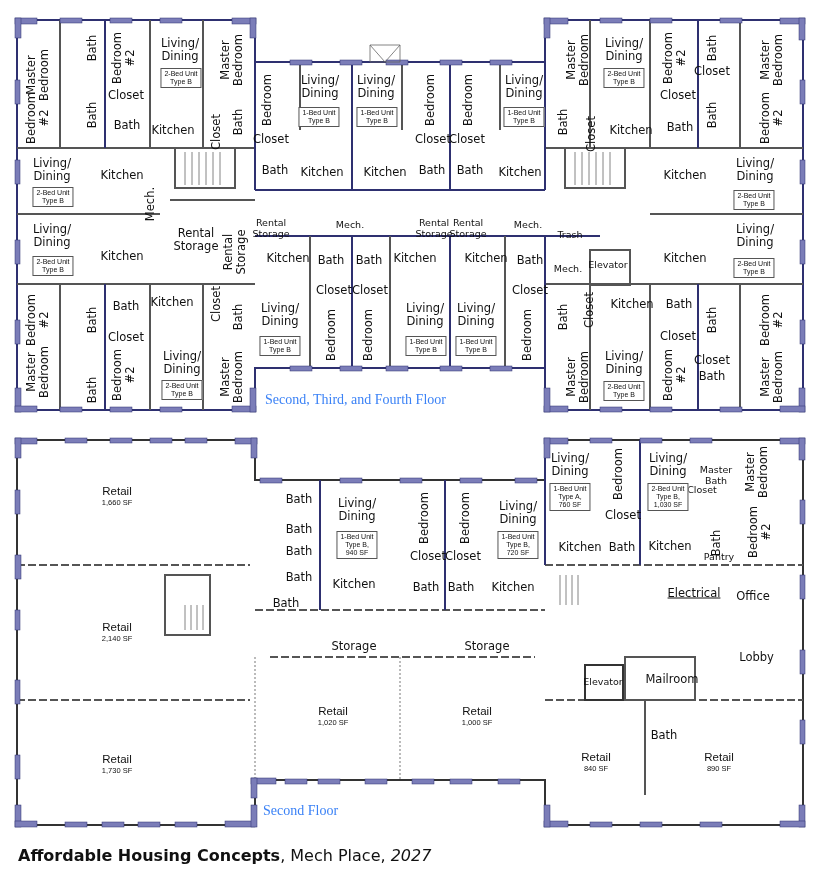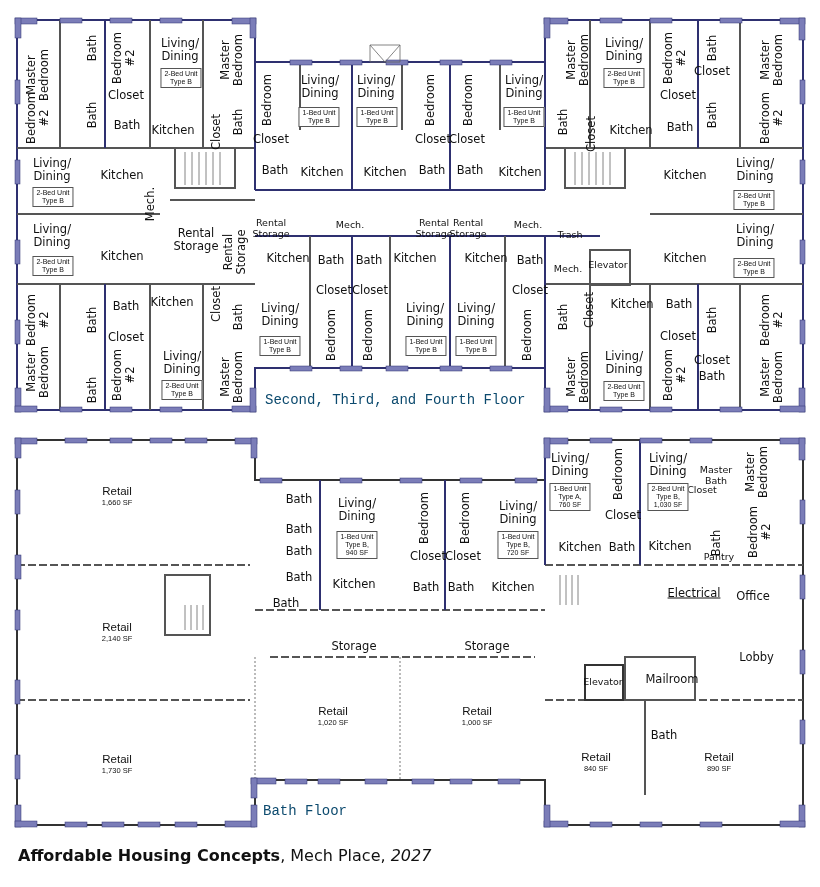--- a/index.html
+++ b/index.html
@@ -6,21 +6,21 @@
   body{width:820px;height:887px;position:relative;overflow:hidden;font-family:"Liberation Sans","DejaVu Sans",sans-serif;color:#111;}
   #plan{position:absolute;left:0;top:0;width:820px;height:887px;}
   .lbl{position:absolute;font-family:"DejaVu Sans","Liberation Sans",sans-serif;font-size:11.5px;line-height:13px;text-align:center;white-space:pre-line;color:#111;}
   .lbl.v{transform:translate(-50%,-50%) rotate(-90deg);}
   .lbl.h{transform:translate(-50%,-50%);}
   .lbl.sm{font-size:9.5px;line-height:11px;}
   .tag{position:absolute;transform:translate(-50%,-50%);border:1px solid #555;font-size:7px;line-height:8px;padding:1px 3px;text-align:center;white-space:pre-line;background:#fff;}
   .retail{position:absolute;transform:translate(-50%,-50%);text-align:center;}
   .retail .n{font-size:11.5px;line-height:13px;}
   .retail .a{font-size:7.5px;line-height:9px;}
-  .floor-title{position:absolute;font-family:Liberation Mono, monospace;font-size:14px;color:#0c4a6e;}
+  .floor-title{position:absolute;font-family:Liberation Serif, serif;font-size:14px;color:#3b82f6;}
   .caption{position:absolute;left:18px;top:846px;font-family:"DejaVu Sans",sans-serif;font-size:16px;color:#111;}
   .caption b{font-weight:bold;}
   .caption i{font-style:italic;}
 </style>
 </head>
 <body>
 
 <svg id="plan" viewBox="0 0 820 887" xmlns="http://www.w3.org/2000/svg">
   <g fill="none" stroke="#2E3070" stroke-width="2">
 
@@ -460,15 +460,15 @@
       <div class="n">Retail</div>
       <div class="a">840 SF</div>
     </div>
     <div class="retail" style="left: 719px; top: 762px;">
       <div class="n">Retail</div>
       <div class="a">890 SF</div>
     </div>
   </div>
 
 <div class="floor-title" style="left:265px;top:392px;">Second, Third, and Fourth Floor</div>
-<div class="floor-title" style="left:263px;top:803px;">Bath Floor</div>
+<div class="floor-title" style="left:263px;top:803px;">Second Floor</div>
 
 <div class="caption"><b>Affordable Housing Concepts</b><span>, </span><span>Mech Place</span><span>, </span><i>2027</i></div>
 
 </body></html>

